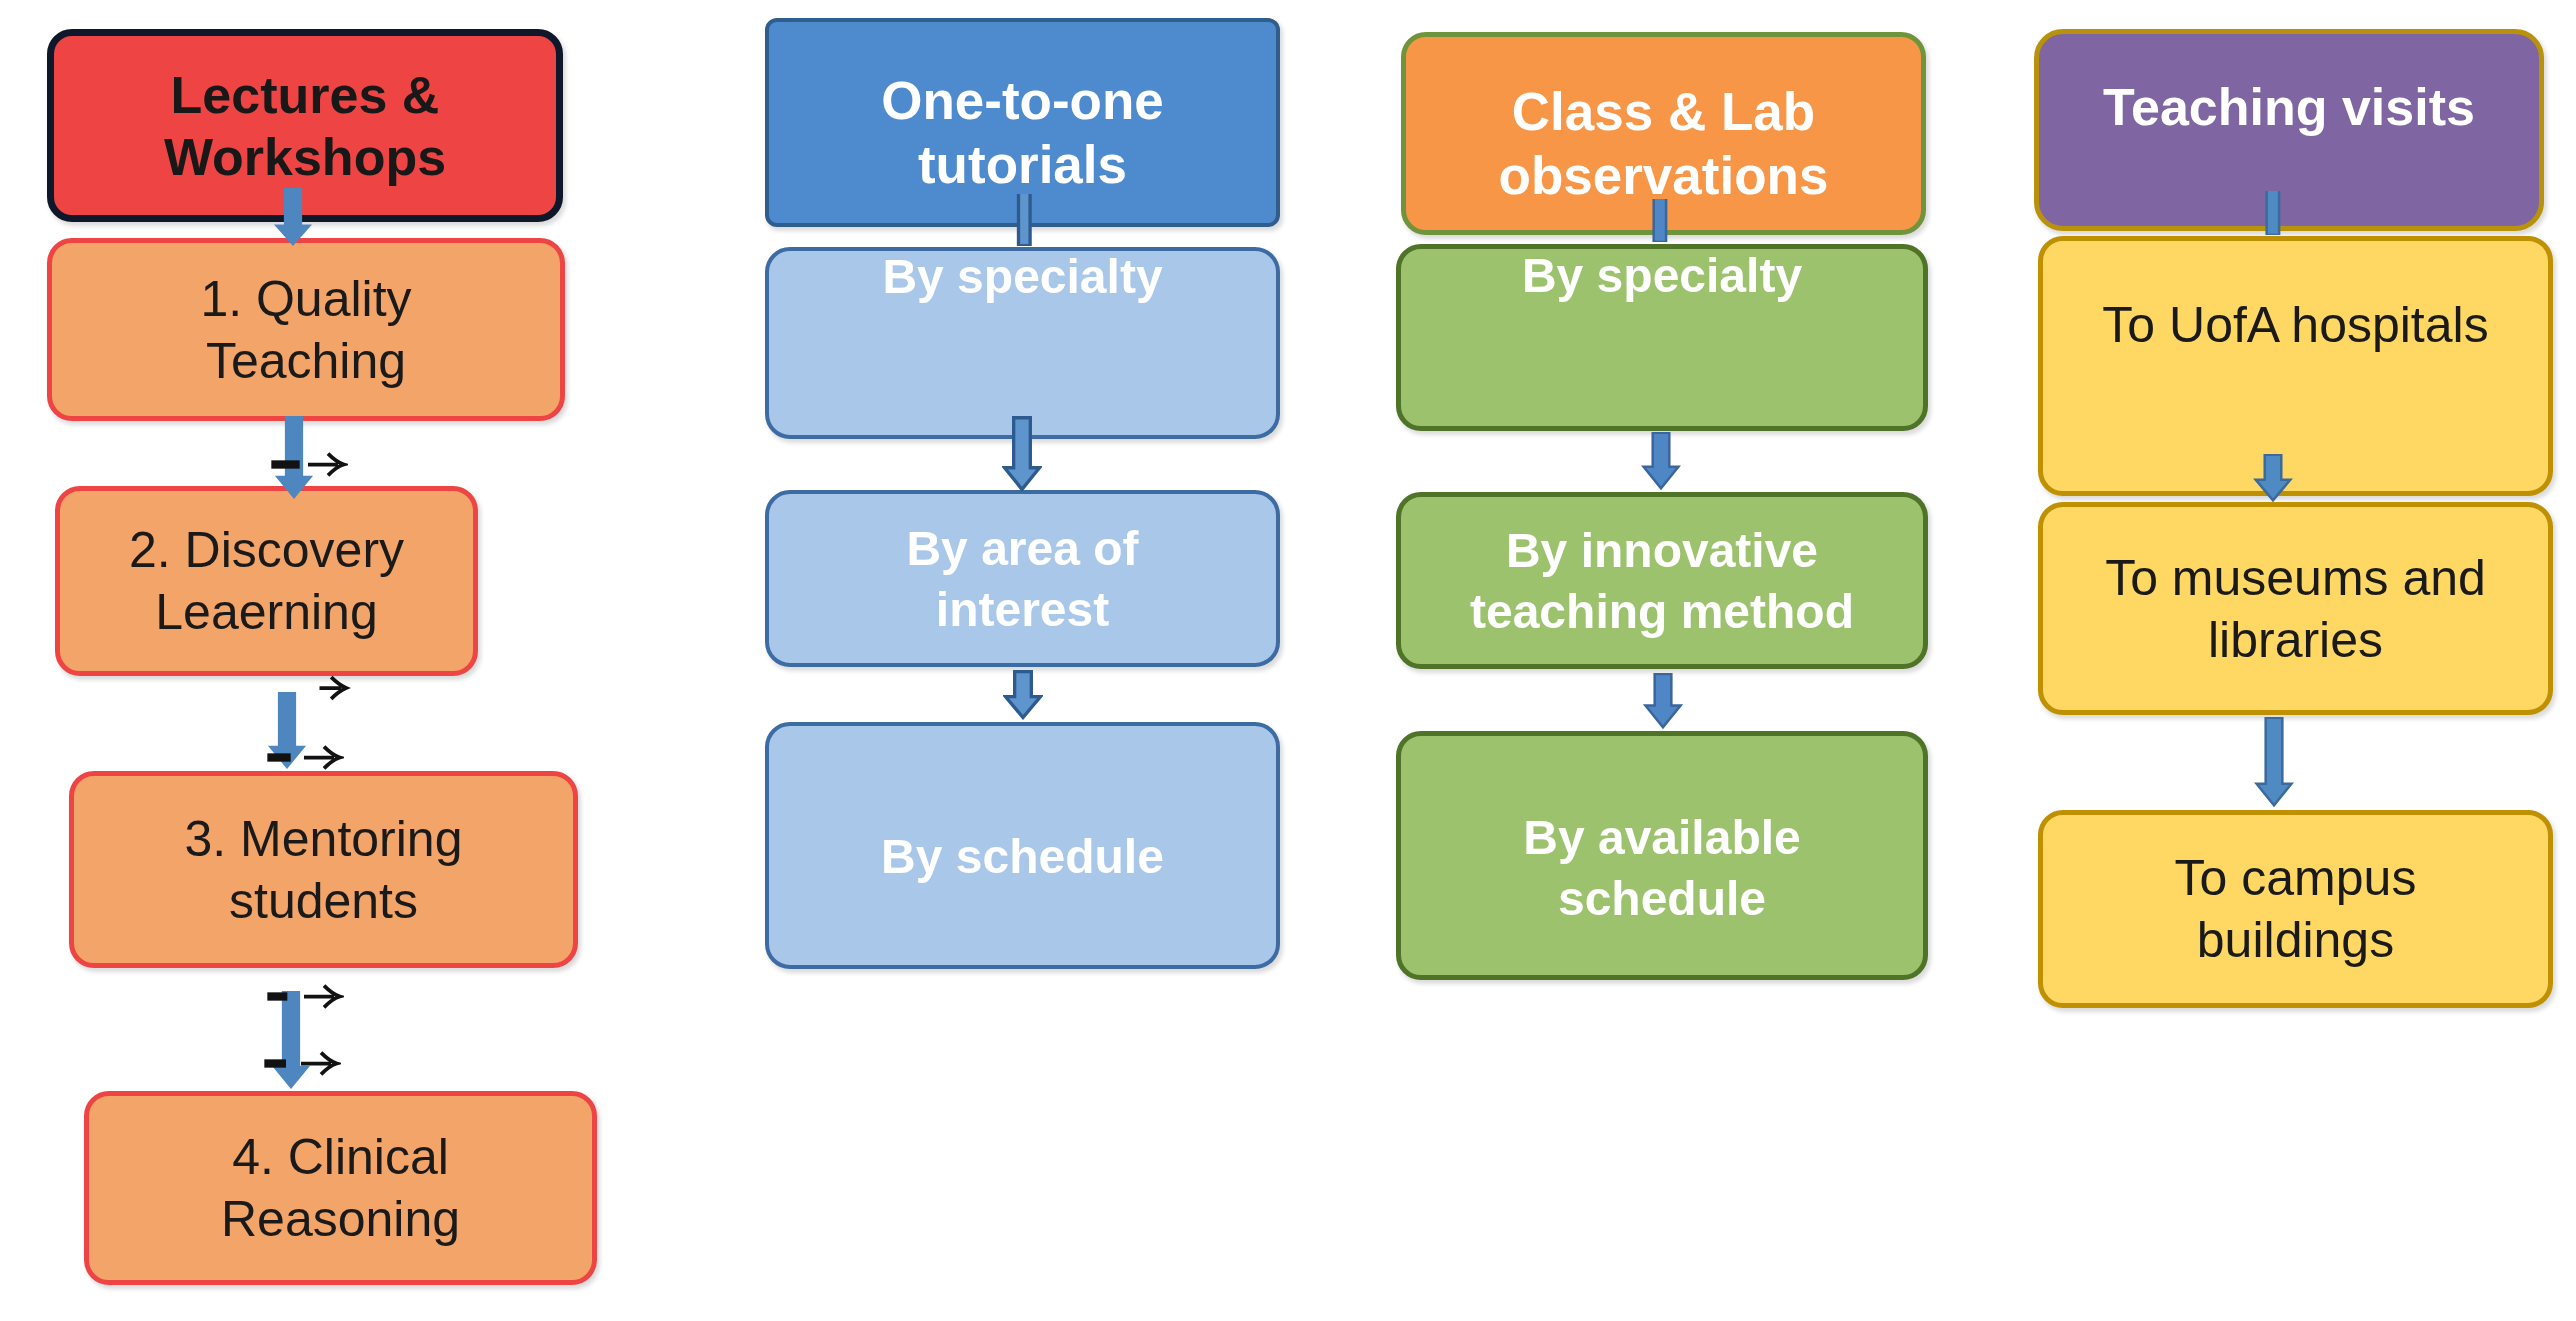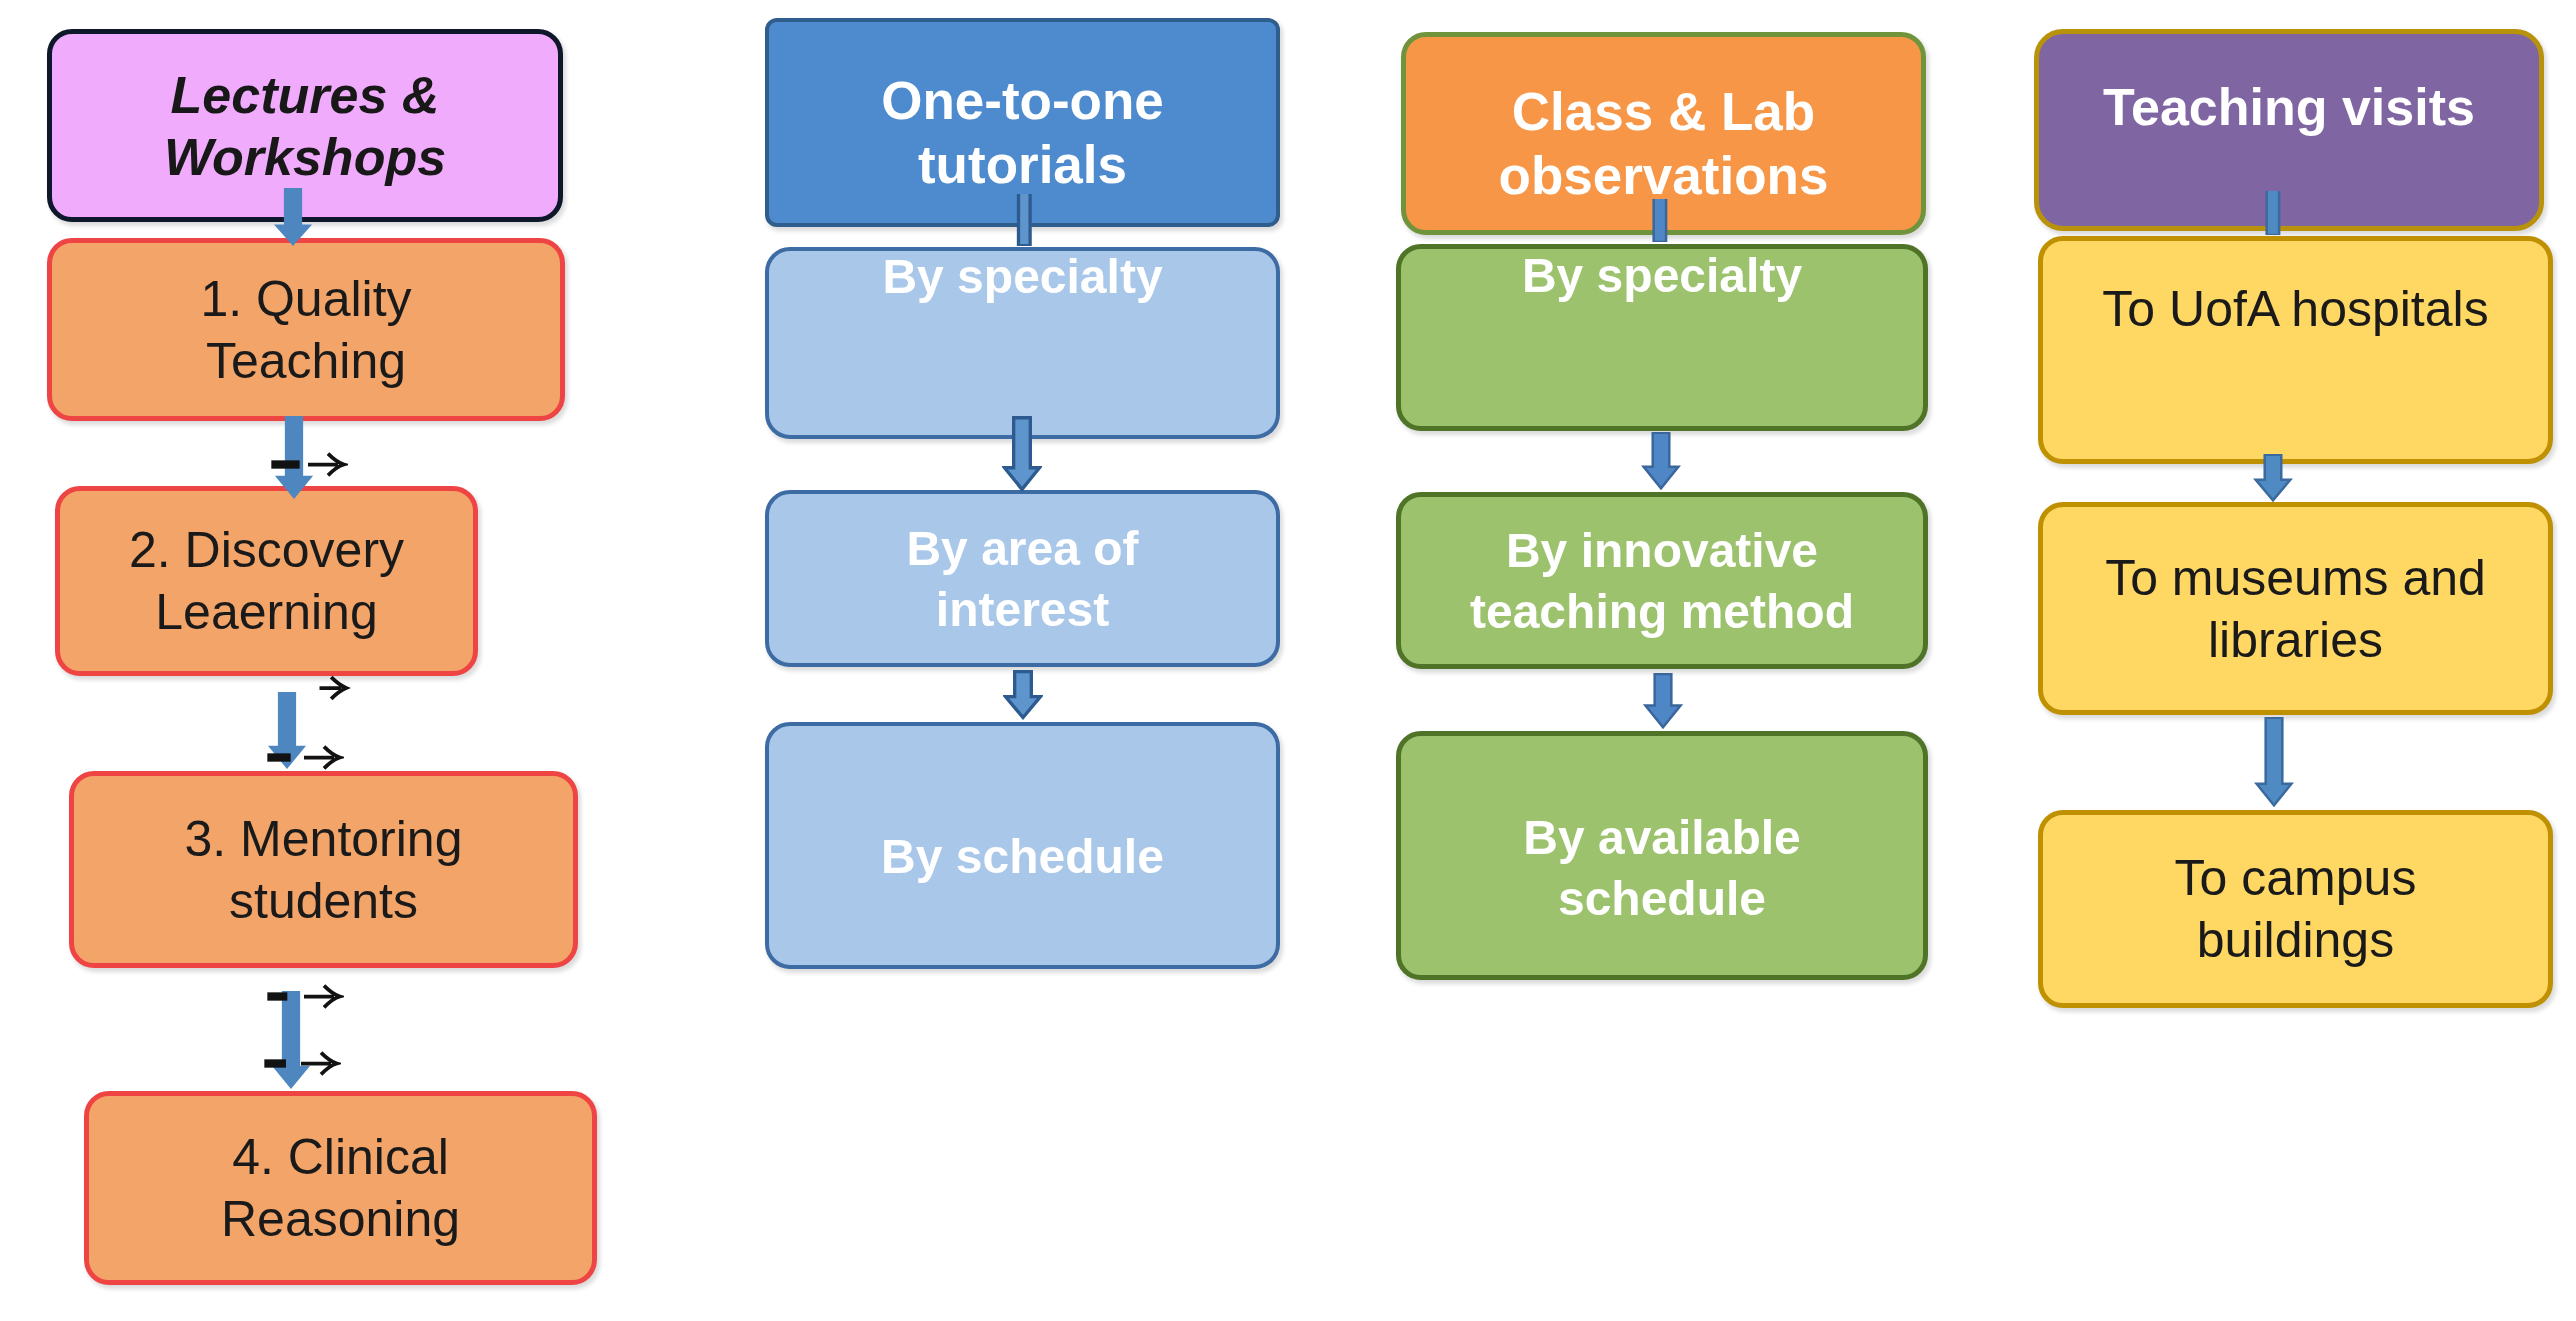--- a/index.html
+++ b/index.html
@@ -19,21 +19,21 @@
     justify-content:center;
     text-align:center;
     box-shadow:2.5px 3.3px 4.2px rgba(0,0,0,0.14);
   }
   .box-label{
     white-space:pre-line;
     text-align:center;
     display:block;
   }
   
-  .c1-header{background:#f0abfc;border:5px solid #0f172a;font-style:italic;}
+  .c1-header{background:#ef4444;border:7px solid #0f172a;}
   .c1-box{background:#f2a469;border:5px solid #ef4444;}
   .c1-header .box-label{font-size:52px;line-height:62px;font-weight:bold;color:#181818;}
   .c1-box .box-label{font-size:50px;line-height:62px;color:#1a1a1a;}
   
   .c2-header{background:#4e8bce;border:4.2px solid #2f5d8c;}
   .c2-box{background:#a9c7e9;border:4.2px solid #3d6ba3;}
   .c2-header .box-label{font-size:53px;line-height:64px;font-weight:bold;color:#ffffff;}
   .c2-box .box-label{font-size:48px;line-height:61px;font-weight:bold;color:#ffffff;}
   
   .c3-header{background:#f79646;border:5px solid #6f943c;}
@@ -154,21 +154,21 @@
   <svg class="arrow" style="left:1641px;top:432px;" width="40" height="58" viewBox="0 0 48 70">
     <polygon points="14,1 34,1 34,42 45,42 24,68 3,42 14,42" fill="#4f86c6" stroke="#3a669c" stroke-width="3"></polygon>
   </svg>
   <svg class="arrow" style="left:1643px;top:673px;" width="40" height="56" viewBox="0 0 48 67">
     <polygon points="14,1 34,1 34,39 45,39 24,65 3,39 14,39" fill="#4f86c6" stroke="#3a669c" stroke-width="3"></polygon>
   </svg>
 
   <div class="box c4-header" style="left:2034px;top:29px;width:510px;height:202px;padding-bottom:46px;border-radius:29px;">
     <span class="box-label">Teaching visits</span>
   </div>
-  <div class="box c4-box" style="left:2038px;top:236px;width:515px;height:228px;padding-bottom:83px;">
+  <div class="box c4-box" style="left:2038px;top:236px;width:515px;height:260px;padding-bottom:83px;">
     <span class="box-label">To UofA hospitals</span>
   </div>
   <div class="box c4-box" style="left:2038px;top:502px;width:515px;height:213px;">
     <span class="box-label">To museums and
 libraries</span>
   </div>
   <div class="box c4-box" style="left:2038px;top:810px;width:515px;height:198px;">
     <span class="box-label">To campus
 buildings</span>
   </div>

